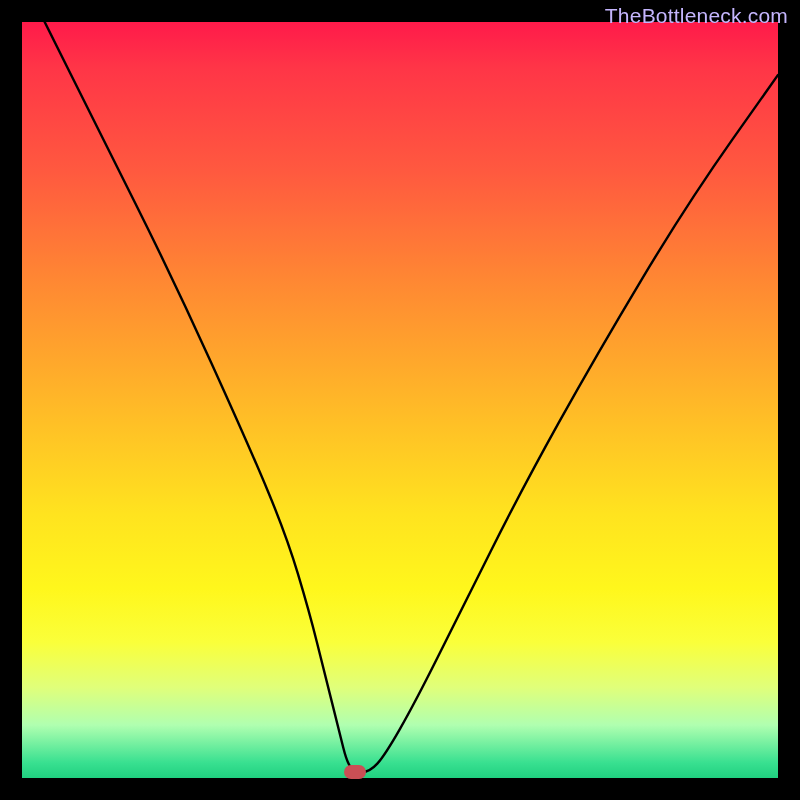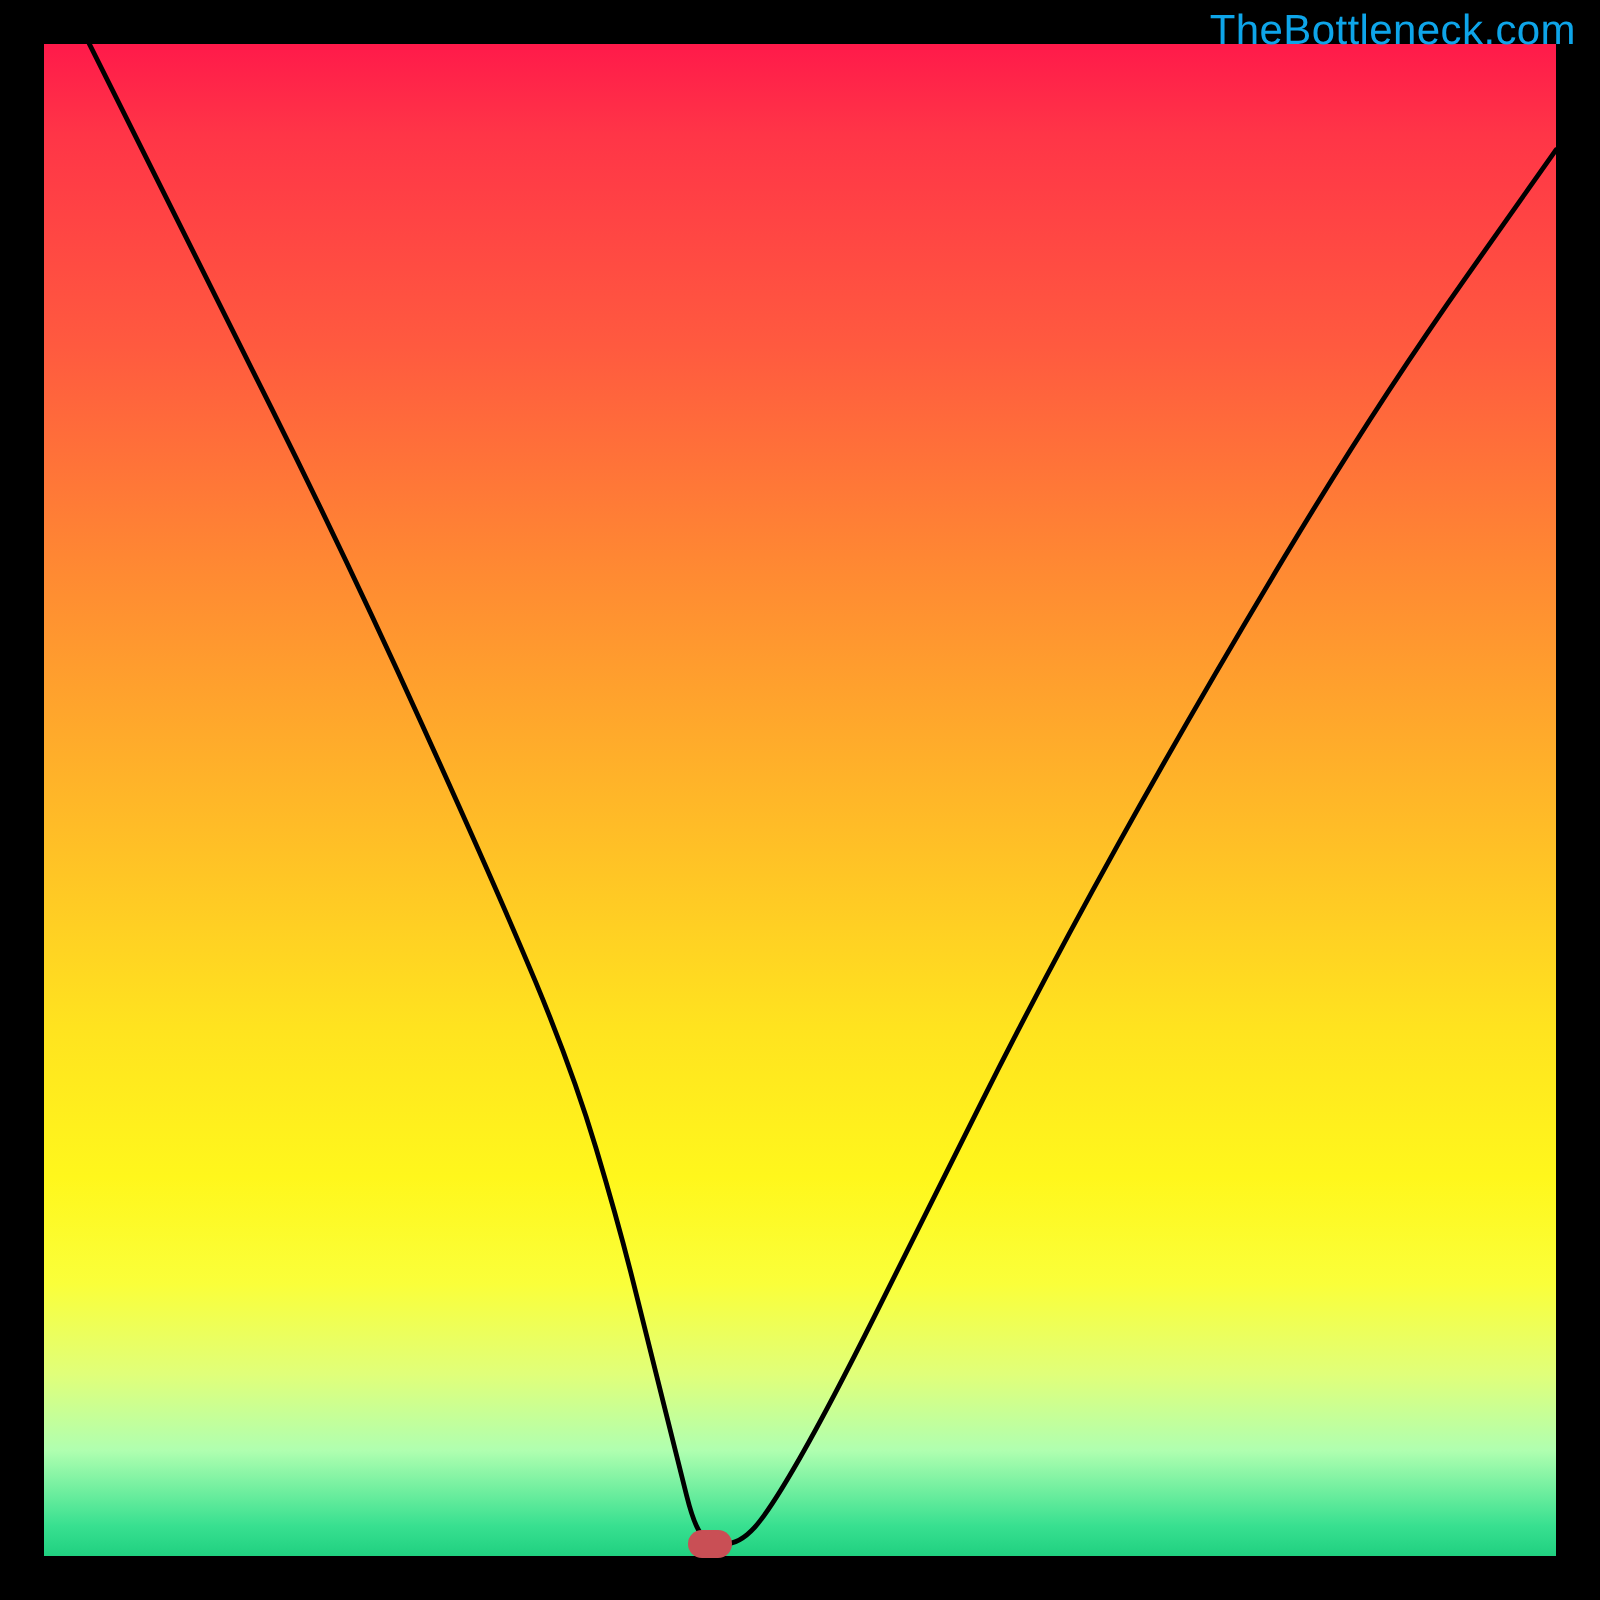--- a/index.html
+++ b/index.html
@@ -30,21 +30,21 @@
       #38e090 98%,
       #20d080 100%
     );
   }
   .watermark {
     position: absolute;
     top: 4px;
     right: 12px;
     font-family: Arial, Helvetica, sans-serif;
     font-size: 21px;
-    color: #0ea5e9;
+    color: #c4b5fd;
     font-weight: 500;
     letter-spacing: 0.2px;
   }
   .curve {
     position: absolute;
     left: 0;
     top: 0;
     width: 756px;
     height: 756px;
   }

